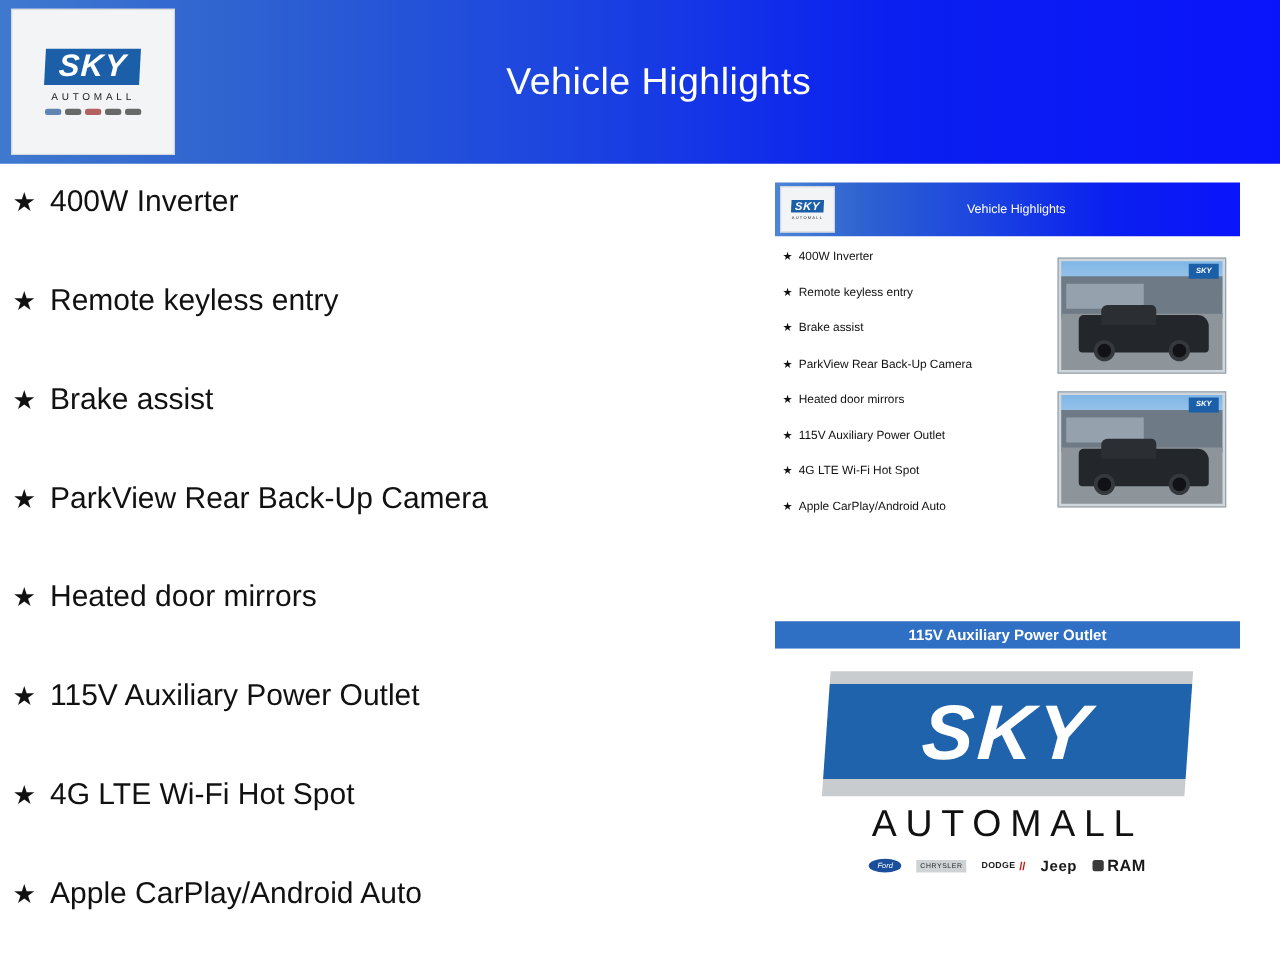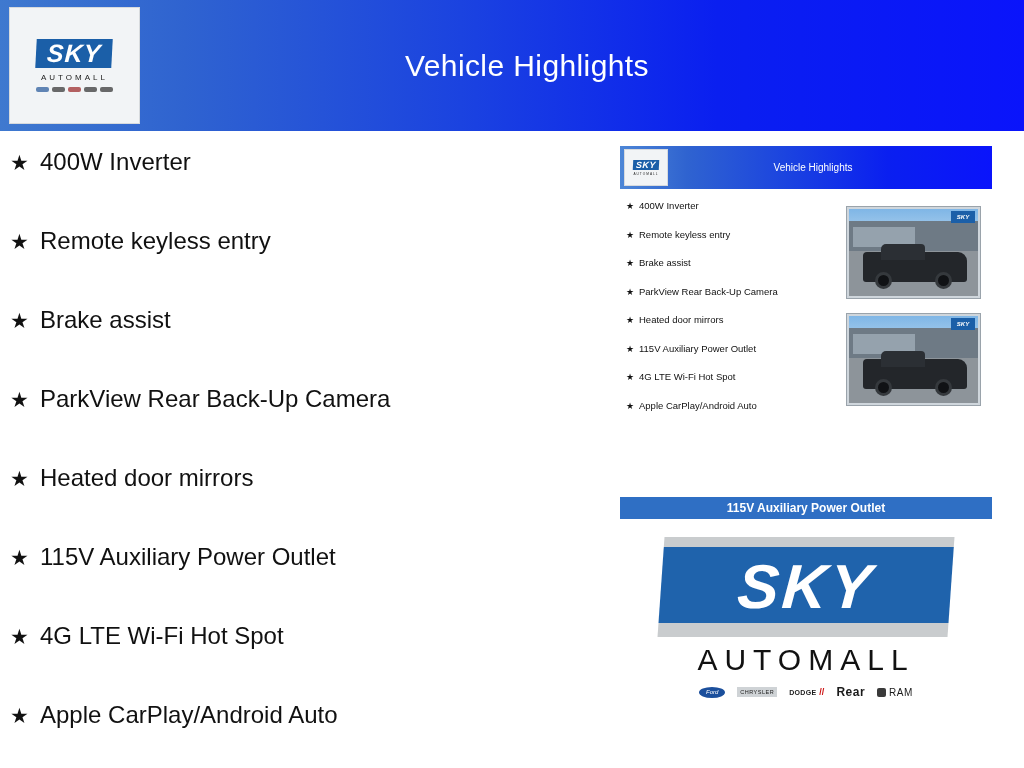--- a/index.html
+++ b/index.html
@@ -369,22 +369,22 @@
     font-weight: bold;
     letter-spacing: .3px;
   }
   .brand .slash { color: #cc1111; font-weight: bold; }
   .brand .jeep {
     font-size: 12px;
     font-weight: bold;
     letter-spacing: .5px;
   }
   .brand .ram {
-    font-size: 10px;
-    font-weight: normal;
+    font-size: 13px;
+    font-weight: bold;
     letter-spacing: .5px;
   }
   .brand .ramhead {
     width: 9px; height: 9px;
     background: #3a3a3a;
     border-radius: 2px;
     display: inline-block;
   }
 </style>
 </head>
@@ -524,21 +524,21 @@
         <span class="oval">Ford</span>
       </span>
       <span class="brand">
         <span class="wings">CHRYSLER</span>
       </span>
       <span class="brand">
         <span class="dodge">DODGE</span>
         <span class="slash">//</span>
       </span>
       <span class="brand">
-        <span class="jeep">Rear</span>
+        <span class="jeep">Jeep</span>
       </span>
       <span class="brand">
         <span class="ramhead"></span>
         <span class="ram">RAM</span>
       </span>
     </div>
   </div>
 </div>
 
 </body></html>

